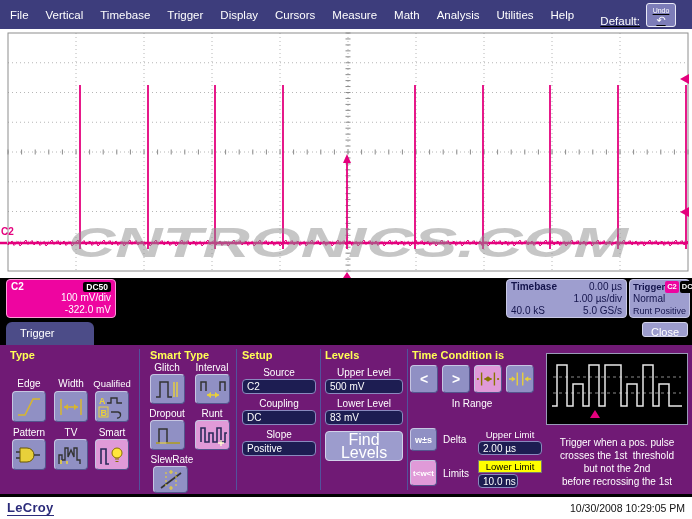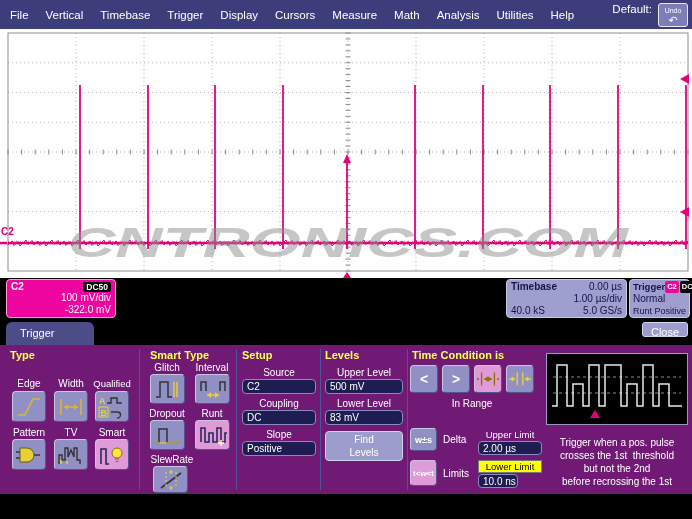--- a/index.html
+++ b/index.html
@@ -3,21 +3,21 @@
 <meta charset="utf-8">
 <style>
   html,body{margin:0;padding:0;background:#000;}
   #app{position:relative;width:692px;height:519px;overflow:hidden;
        font-family:"Liberation Sans",sans-serif;-webkit-font-smoothing:antialiased;}
 
   
   #menubar{position:absolute;top:0;left:0;width:692px;height:29px;background:#3d3d7c;
            display:flex;align-items:center;padding-left:10px;box-sizing:border-box;}
   .menu-item{color:#fff;font-size:11.5px;margin-right:17px;cursor:default;white-space:nowrap;}
-  #menu-right{margin-left:auto;display:flex;align-items:flex-start;padding-right:4px;}
+  #menu-right{margin-left:auto;display:flex;align-items:flex-end;padding-right:16px;text-decoration:underline;}
   #default-label{color:#fff;font-size:11.5px;margin-right:6px;}
   #undo-btn{width:30px;height:24px;background:#7d7db8;border:1px solid #e9e9f6;border-radius:3px;
             color:#fff;text-align:center;line-height:9px;padding-top:2px;box-sizing:border-box;}
   #undo-btn .u-t{font-size:7px;display:block;}
   #undo-btn .u-i{font-size:11px;display:block;line-height:11px;}
 
   
   #scope{position:absolute;top:29px;left:0;width:692px;height:249px;background:#fff;}
   .gridline{stroke:#b6b6b6;stroke-width:1;stroke-dasharray:1 3;}
   .grid-border{fill:none;stroke:#8e8e8e;stroke-width:1;}
@@ -58,21 +58,21 @@
   .vsep{position:absolute;top:4px;bottom:4px;width:1px;background:#52529c;}
   .sec-label{position:absolute;color:#ffff55;font-size:11px;font-weight:bold;white-space:nowrap;}
   .ctl-label{position:absolute;color:#fff;font-size:10px;text-align:center;white-space:nowrap;}
   .pbtn{position:absolute;background:#9090c4;border:1px solid;border-color:#c6c6e2 #55558e #55558e #c6c6e2;
         border-radius:4px;display:flex;align-items:center;justify-content:center;box-sizing:border-box;}
   .pbtn.selected{background:#e09ad8;}
   .char-btn{color:#fff;font-size:14px;font-weight:bold;}
   .field{position:absolute;background:#1d1d52;border:1px solid #8a8abf;border-radius:4px;
          color:#fff;font-size:10px;line-height:13px;padding-left:4px;box-sizing:border-box;}
   .find-btn{position:absolute;background:#9c9ccd;border:1px solid #d2d2ea;border-radius:4px;color:#fff;
-            font-size:10px;text-align:center;line-height:13px;display:flex;align-items:center;justify-content:center;box-sizing:border-box;}
+            font-size:16px;text-align:center;line-height:13px;display:flex;align-items:center;justify-content:center;box-sizing:border-box;}
   .hl-label{position:absolute;background:#ffff00;border:1px solid #777;color:#000;font-size:9.5px;
             text-align:center;line-height:12px;box-sizing:border-box;}
   .sm-white{position:absolute;color:#fff;font-size:9.5px;white-space:nowrap;}
   #diagram-box{position:absolute;left:546px;top:8px;width:142px;height:72px;background:#000;
                border:1px solid #9a9ab8;box-sizing:border-box;}
   .desc-line{position:absolute;left:544px;width:146px;color:#fff;font-size:10px;text-align:center;white-space:pre;}
 
   
   #statusbar{position:absolute;top:494px;left:0;width:692px;height:25px;background:#fff;
              border-top:3px solid #000;box-sizing:border-box;display:flex;align-items:center;justify-content:space-between;padding:0 7px;}
@@ -428,14 +428,18 @@
           <path d="M48 56l-5 8h10z" fill="#e4007d"></path>
         </svg>
       </div>
       <div class="desc-line" style="top:92px">Trigger when a pos. pulse</div>
       <div class="desc-line" style="top:105px">crosses the 1st  threshold</div>
       <div class="desc-line" style="top:118px">but not the 2nd</div>
       <div class="desc-line" style="top:131px">before recrossing the 1st</div>
     </div>
   </div>
 
+  <div id="statusbar">
+    <span id="logo">LeCroy</span>
+    <span id="datetime">10/30/2008 10:29:05 PM</span>
+  </div>
 
 </div>
 
 </body></html>

